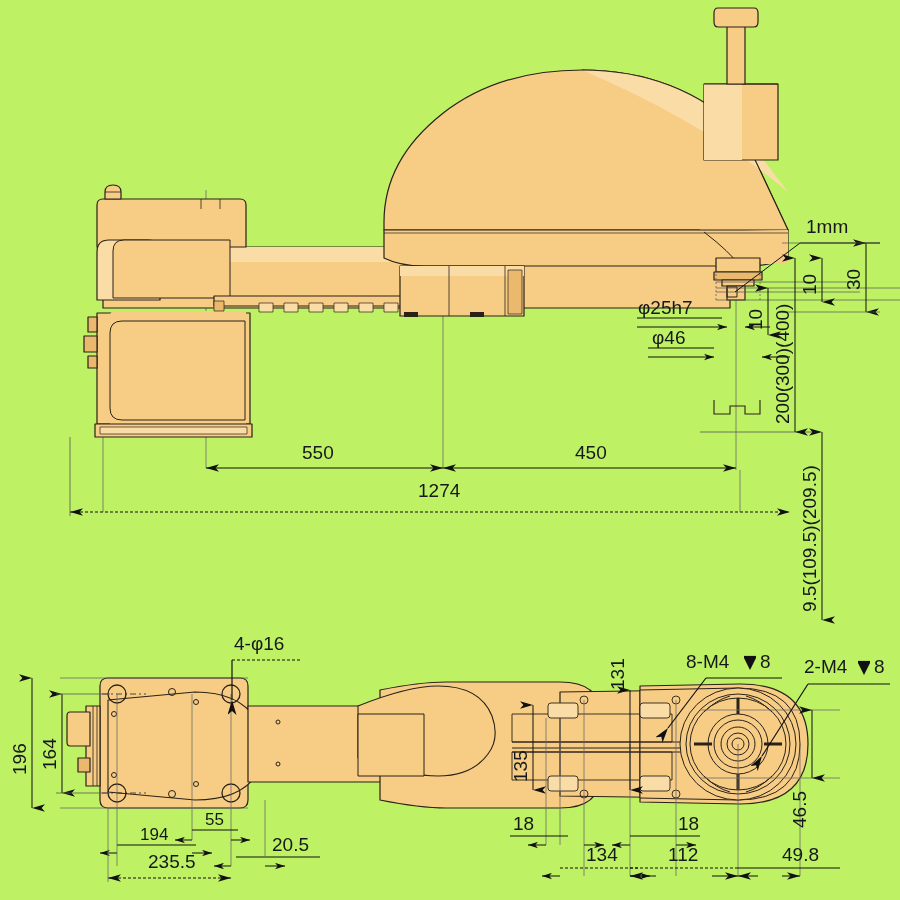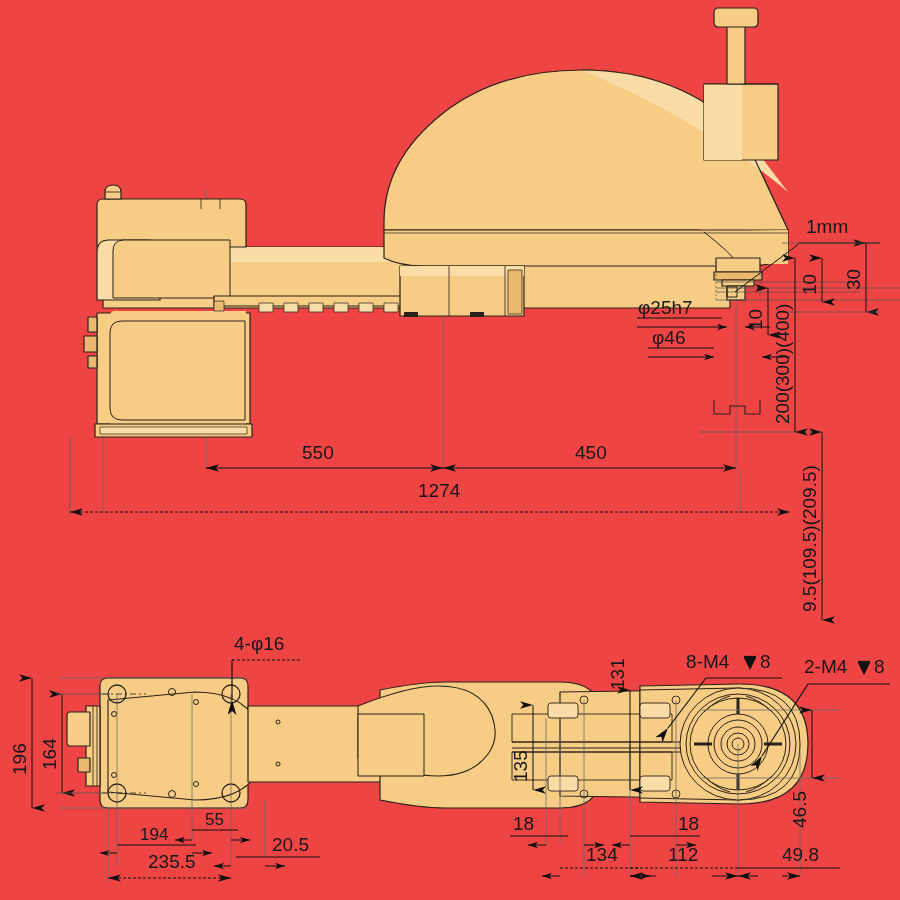--- a/index.html
+++ b/index.html
@@ -1,17 +1,17 @@
 <!DOCTYPE html>
 <html><head>
 <meta charset="utf-8">
 <style>
   html,body{margin:0;padding:0;background:#ffffff;}
   body{width:900px;height:900px;font-family:"Liberation Sans",sans-serif;}
-  #stage{position:relative;width:900px;height:900px;overflow:hidden;background:#ef4444;}
+  #stage{position:relative;width:900px;height:900px;overflow:hidden;background:#bef264;}
   svg{display:block;}
   .dimtxt{font-family:"Liberation Sans",sans-serif;font-size:19px;fill:#16181c;}
   .dimtxt.sm{font-size:17px;}
 </style>
 </head>
 <body>
 
 <div id="stage">
 <svg width="900" height="900" viewBox="0 0 900 900" xmlns="http://www.w3.org/2000/svg">
 

